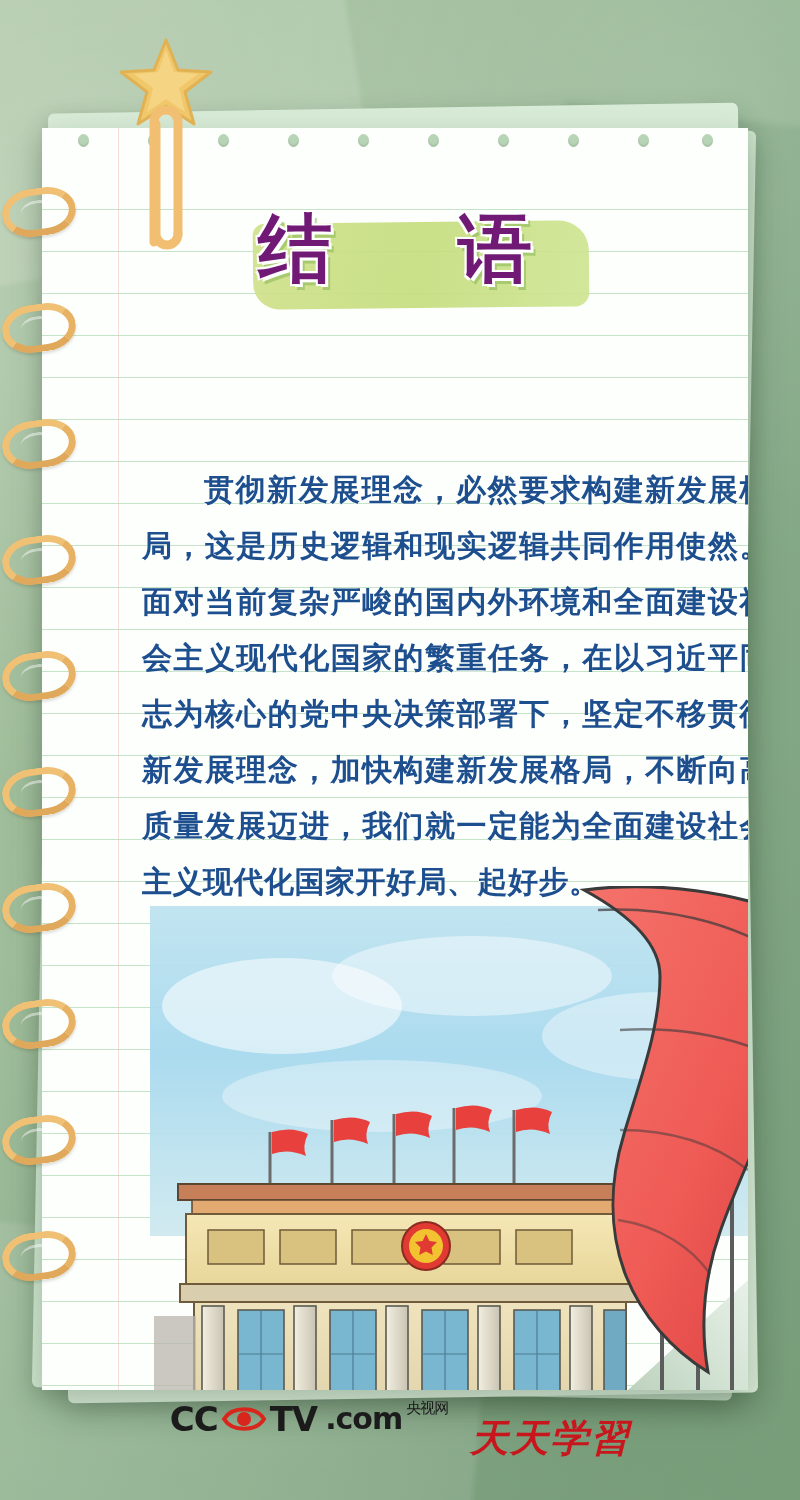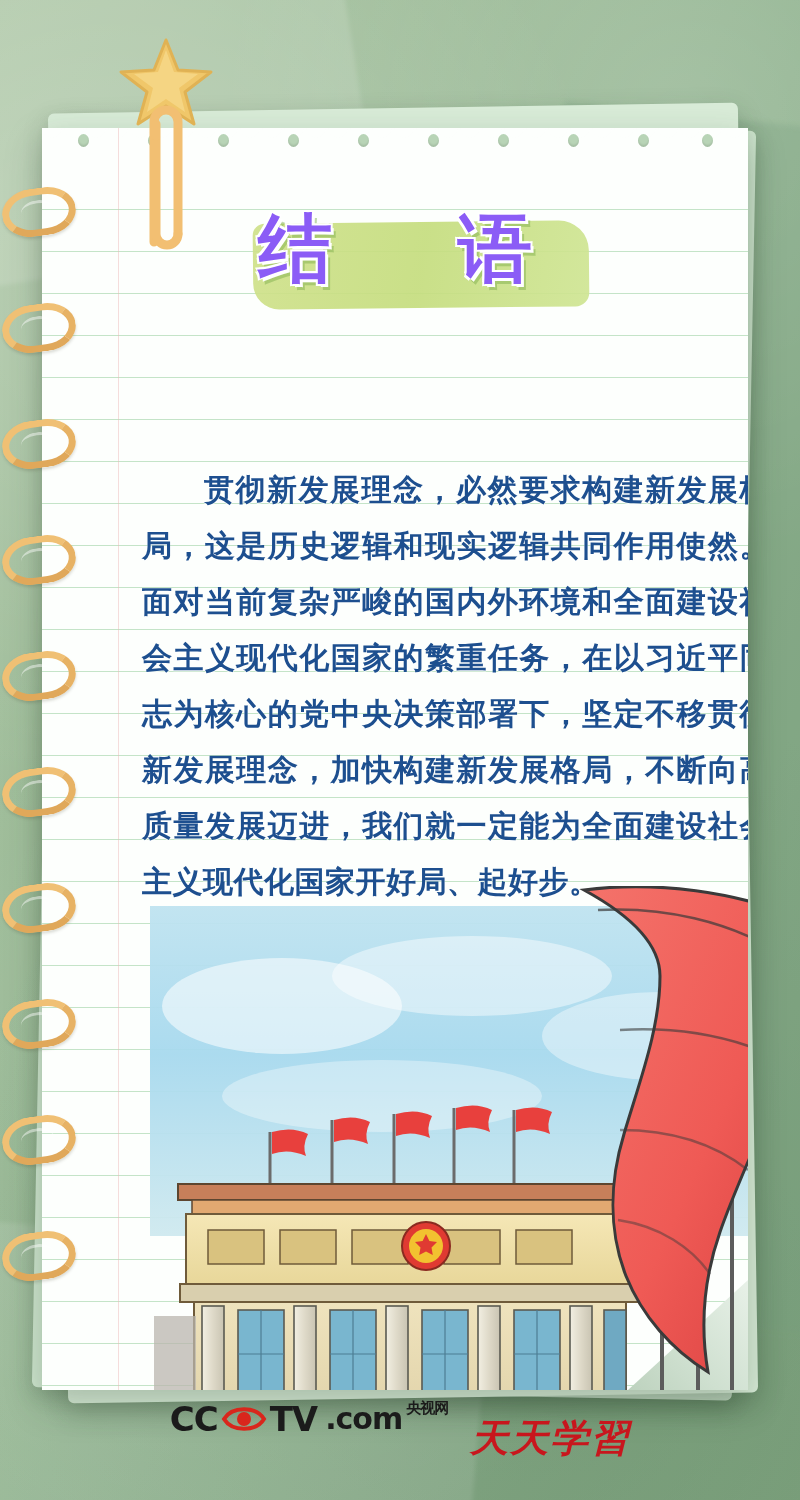--- a/index.html
+++ b/index.html
@@ -192,21 +192,21 @@
     border-radius: 12px 30px 14px 26px;
     transform: rotate(-0.6deg);
     opacity: 0.92;
   }
   .title {
     position: relative;
     font-family: "DejaVu Sans", "Liberation Sans", sans-serif;
     font-size: 74px;
     font-weight: bold;
     letter-spacing: 26px;
-    color: #8b5cf6;
+    color: #701a75;
     text-shadow:
       3px 3px 0 #ffffff,
       -2px -2px 0 #ffffff,
       2px -2px 0 #ffffff,
       -2px 2px 0 #ffffff,
       5px 6px 0 rgba(120,170,70,0.45);
     padding-left: 26px;
   }
 
   
@@ -270,21 +270,21 @@
     margin: 0 3px;
   }
   .cctv .com {
     font-size: 30px;
     color: #1b1b1b;
     margin-left: 8px;
   }
   .cctv .cn {
     font-size: 15px;
     color: #1b1b1b;
-    font-weight: bold;
+    font-weight: normal;
     line-height: 15px;
     margin-left: 4px;
     align-self: flex-start;
     padding-top: 2px;
   }
   .brand-cn {
     font-family: "DejaVu Sans", "Liberation Serif", serif;
     font-size: 38px;
     font-weight: bold;
     color: #c8161d;

